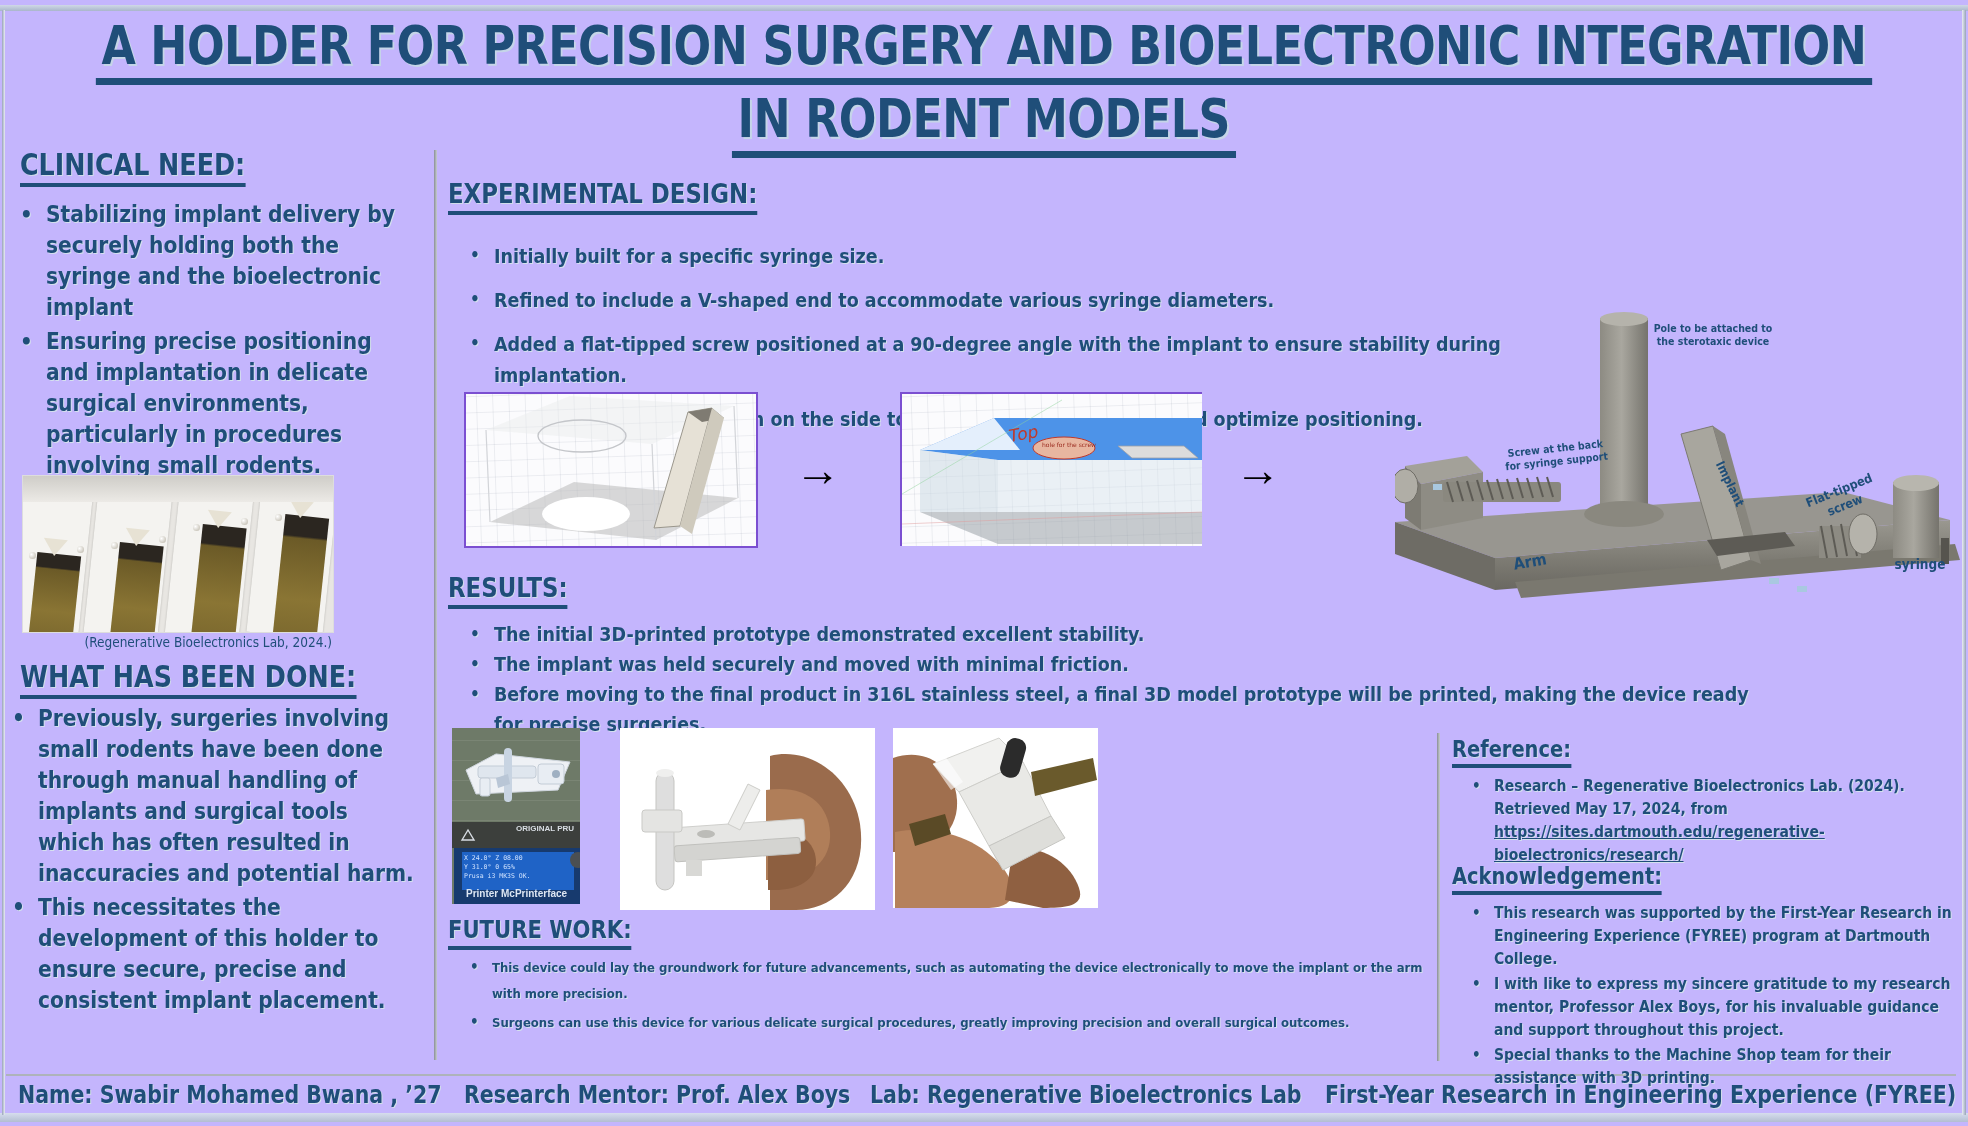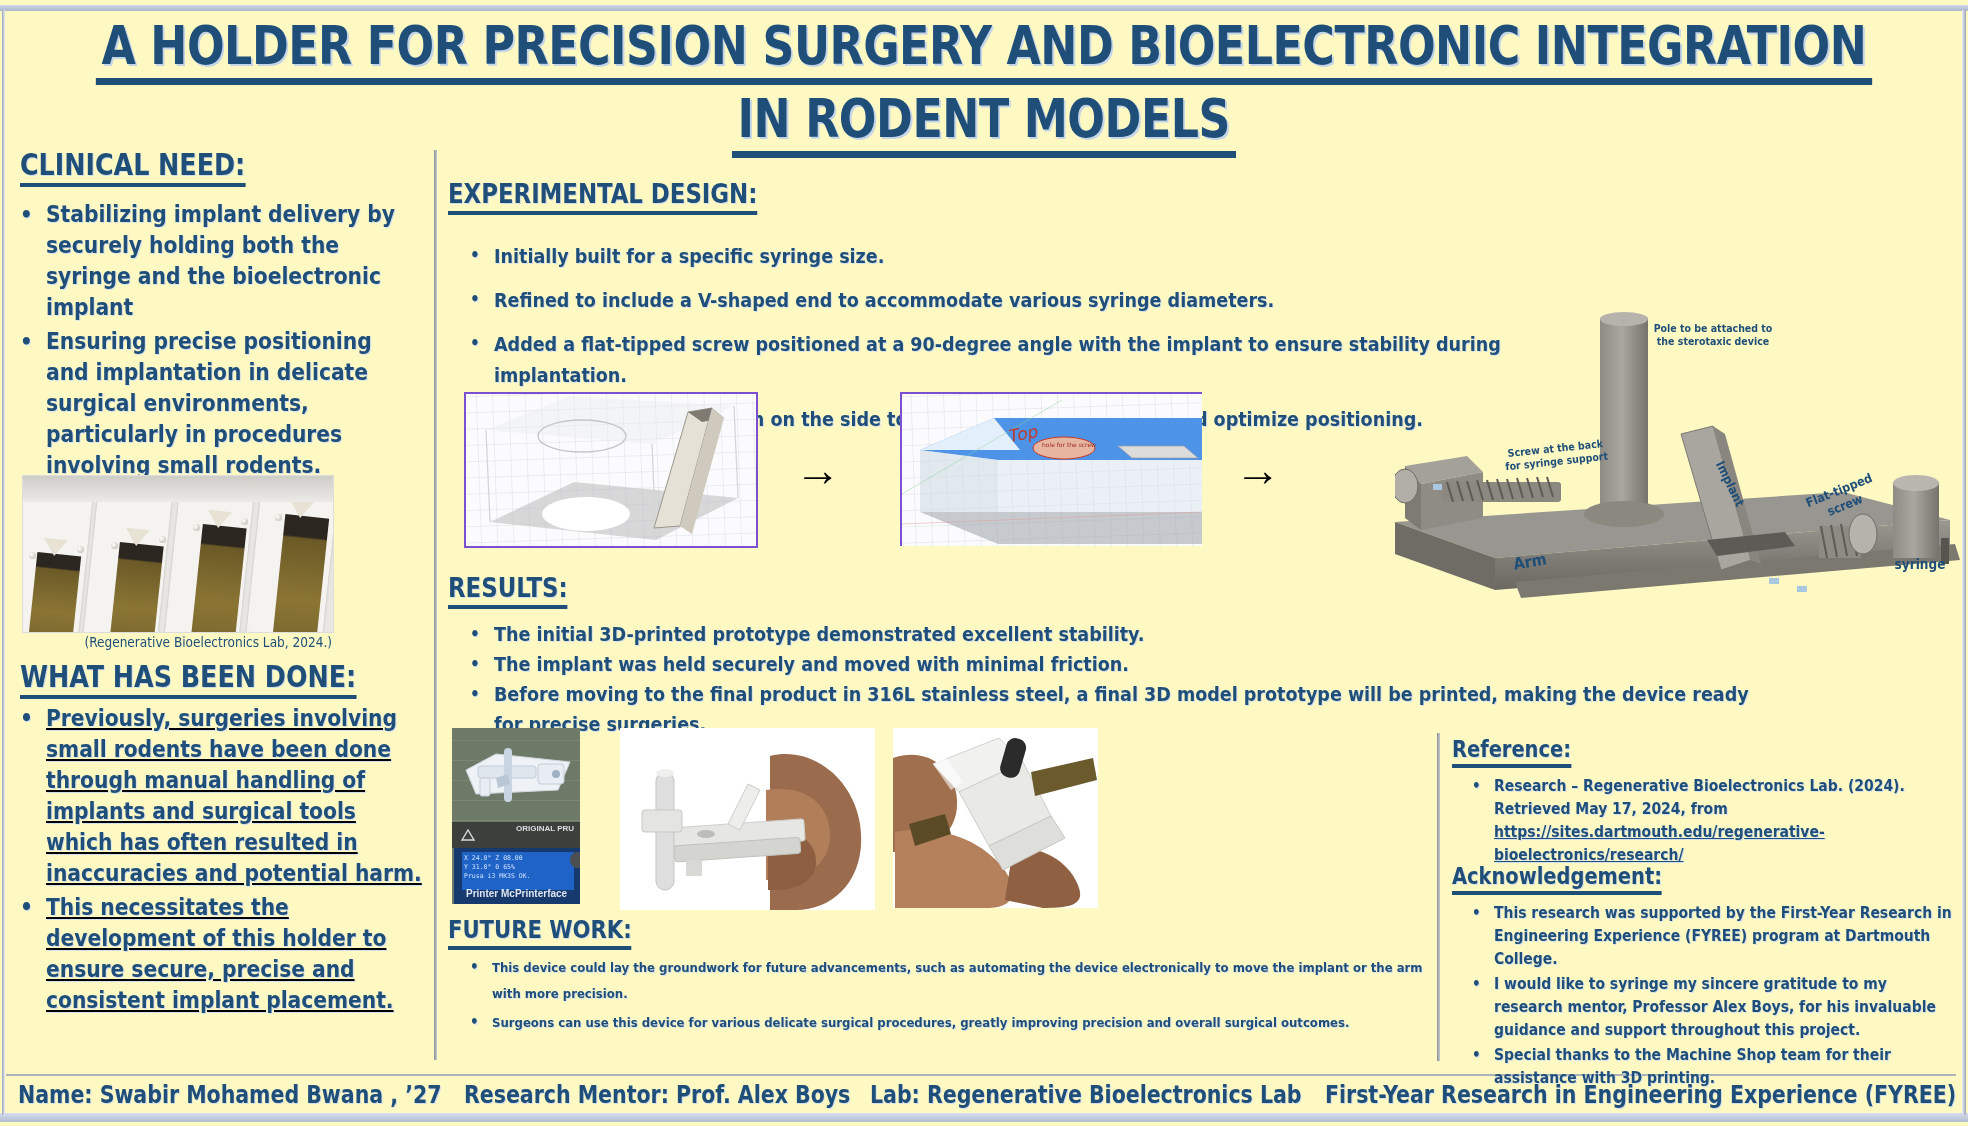--- a/index.html
+++ b/index.html
@@ -1,21 +1,21 @@
 <!DOCTYPE html>
 <html><head>
 <meta charset="utf-8">
 <style>
   html,body{margin:0;padding:0;background:#ffffff;}
   body{width:1968px;height:1126px;overflow:hidden;
        font-family:"Liberation Sans","DejaVu Sans",sans-serif;
        -webkit-font-smoothing:antialiased;}
 
   
-  #poster{position:relative;width:1968px;height:1126px;background:#fef9c3;box-sizing:border-box;}
+  #poster{position:relative;width:1968px;height:1126px;background:#c4b5fd;box-sizing:border-box;}
   .edge-top{position:absolute;left:0;top:5px;width:1968px;height:6px;
             background:linear-gradient(to bottom,#cfd8e6,#aab6cb);}
   .edge-bottom{position:absolute;left:0;top:1113px;width:1968px;height:9px;
             background:linear-gradient(to bottom,#d6dded,#b3bed2);}
   .edge-left{position:absolute;left:2px;top:10px;width:3px;height:1105px;
             background:linear-gradient(to right,#98a4b8,#e9edf4);}
   .edge-right{position:absolute;left:1962px;top:10px;width:4px;height:1105px;
             background:linear-gradient(to left,#98a4b8,#e9edf4);}
 
   
@@ -56,21 +56,21 @@
   .ribbon{position:absolute;background:linear-gradient(to bottom,#2b2620 0%,#2b2620 17%,#6b5a27 19%,#8a7534 70%,#7d6a2f 100%);}
   .tip{position:absolute;width:0;height:0;border-left:12px solid transparent;
        border-right:12px solid transparent;border-bottom:17px solid #e7e2d4;}
   .screwpt{position:absolute;width:7px;height:7px;border-radius:50%;
        background:radial-gradient(circle at 35% 35%,#fff,#b8b2a4);}
   #photo-caption{position:absolute;left:22px;top:634px;width:310px;text-align:right;
        color:#1F4E79;font-weight:normal;font-size:13.5px;
        font-family:"DejaVu Sans Condensed","Liberation Sans Narrow","Liberation Sans",sans-serif;}
 
   #h-done{position:absolute;left:20px;top:660px;font-size:30px;line-height:34px;}
-  #ul-done{position:absolute;left:20px;top:703px;width:405px;text-decoration:underline;}
+  #ul-done{position:absolute;left:12px;top:703px;width:405px;}
   #ul-done>li{font-size:22.5px;line-height:31px;padding-left:26px;margin-bottom:3px;}
 
   
   #h-exp{position:absolute;left:448px;top:178px;font-size:27px;line-height:32px;}
   #ul-exp{position:absolute;left:470px;top:228px;width:1120px;}
   #ul-exp>li{font-size:19.5px;line-height:31px;padding-left:24px;margin-top:13px;}
   #ul-exp>li:before{font-size:17px;top:-1px;}
 
   
   #cad1{position:absolute;left:464px;top:392px;width:290px;height:152px;
@@ -372,21 +372,21 @@
   </ul>
 
   <div class="sec-head" id="h-ref">Reference:</div>
   <ul class="bl" id="ul-ref">
     <li><span>Research – Regenerative Bioelectronics Lab. (2024). Retrieved May 17, 2024, from </span><span class="lnk">https://sites.dartmouth.edu/regenerative-bioelectronics/research/</span></li>
   </ul>
 
   <div class="sec-head" id="h-ack">Acknowledgement:</div>
   <ul class="bl" id="ul-ack">
     <li>This research was supported by the First-Year Research in Engineering Experience (FYREE) program at Dartmouth College.</li>
-    <li>I would like to syringe my sincere gratitude to my research mentor, Professor Alex Boys, for his invaluable guidance and support throughout this project.</li>
+    <li>I with like to express my sincere gratitude to my research mentor, Professor Alex Boys, for his invaluable guidance and support throughout this project.</li>
     <li>Special thanks to the Machine Shop team for their assistance with 3D printing.</li>
   </ul>
 
   <div id="footer">
     <span>Name: Swabir Mohamed Bwana , ’27</span>
     <span>Research Mentor: Prof. Alex Boys</span>
     <span>Lab: Regenerative Bioelectronics Lab</span>
     <span>First-Year Research in Engineering Experience (FYREE)</span>
 
   </div>

